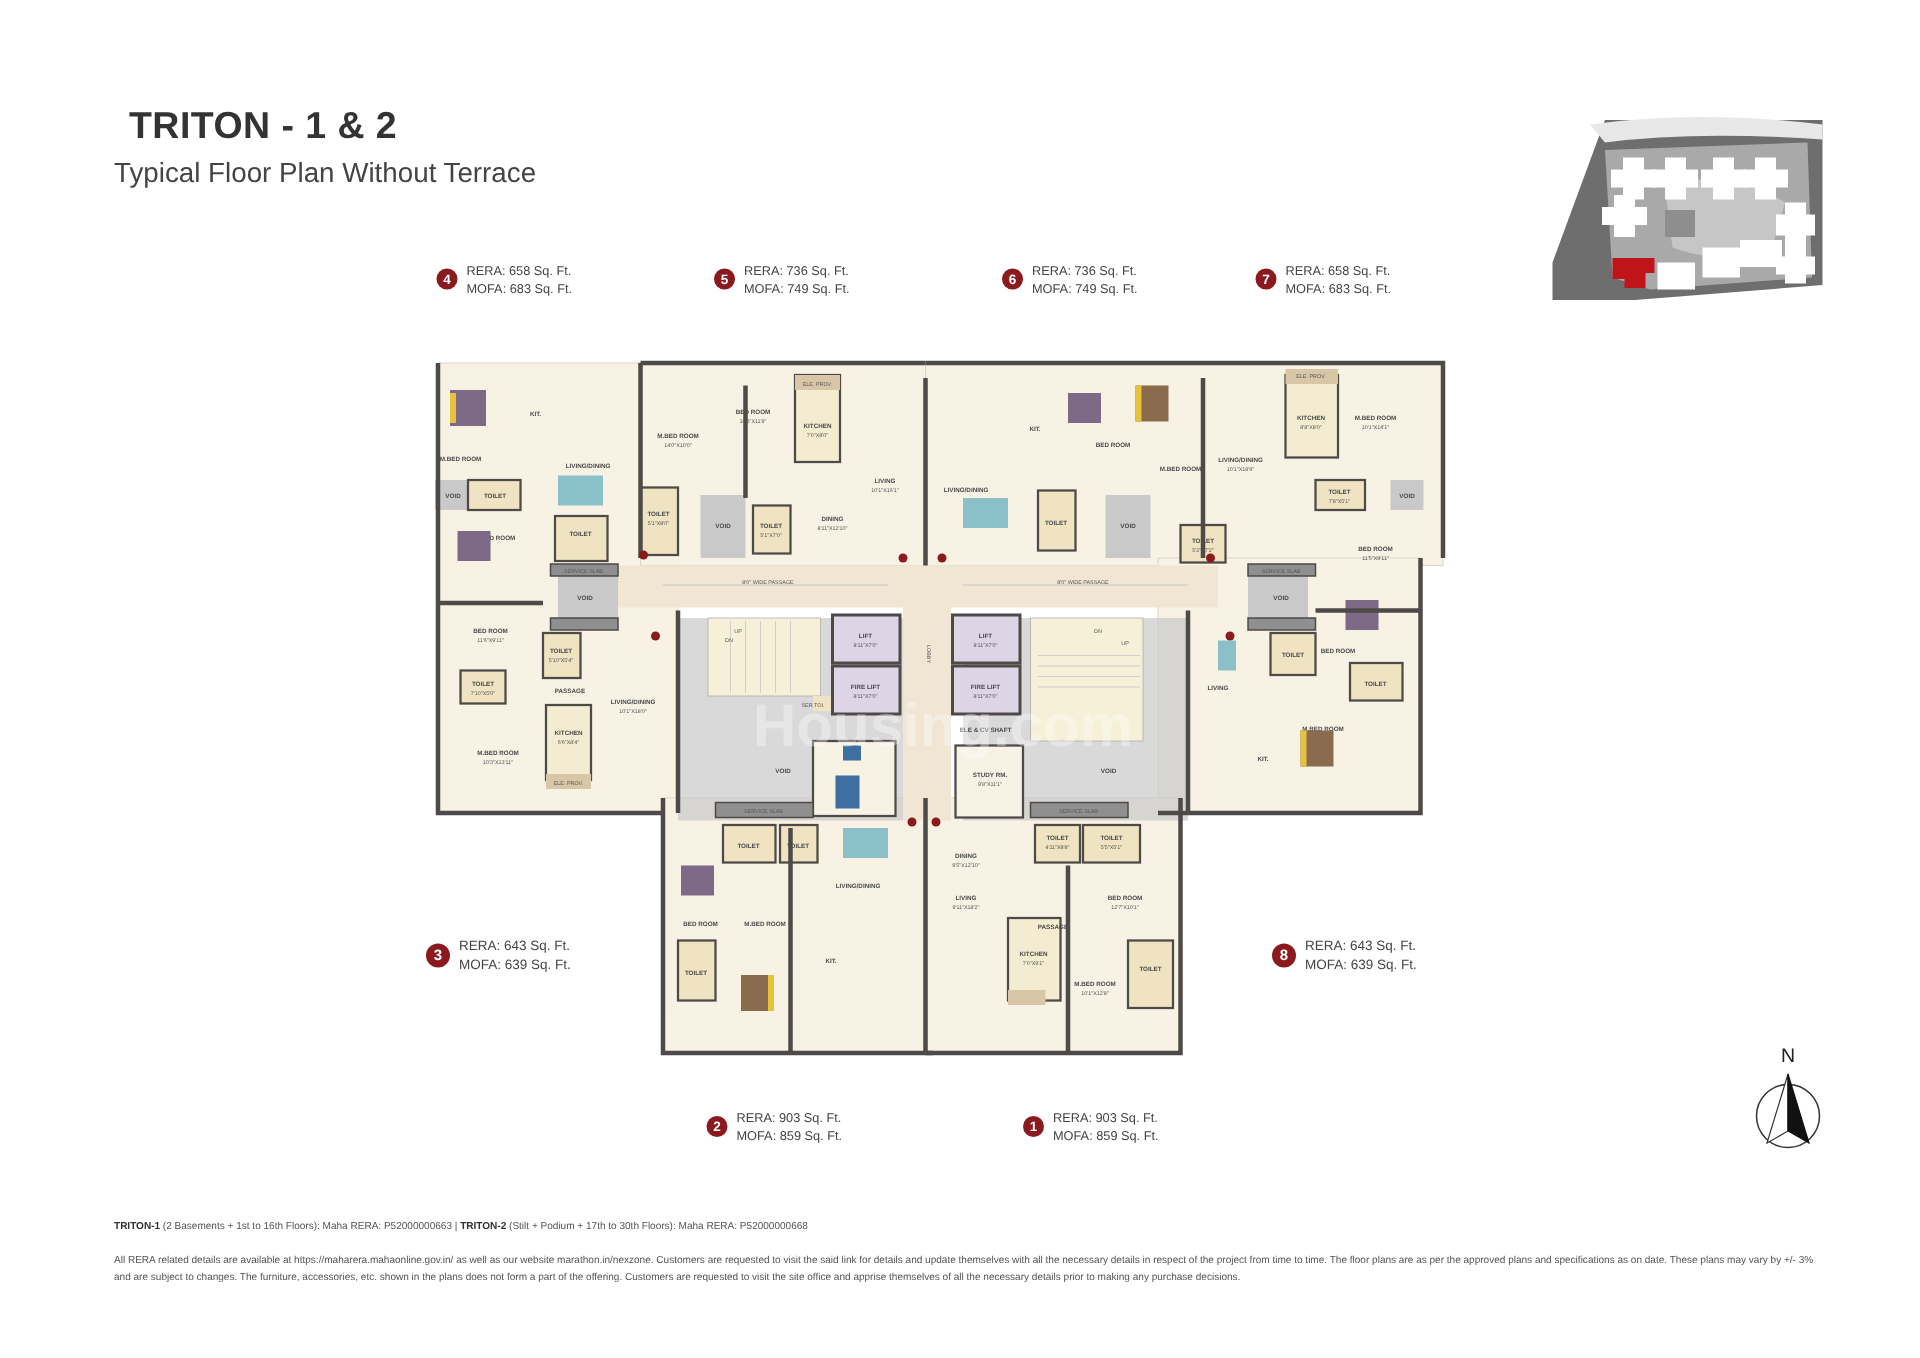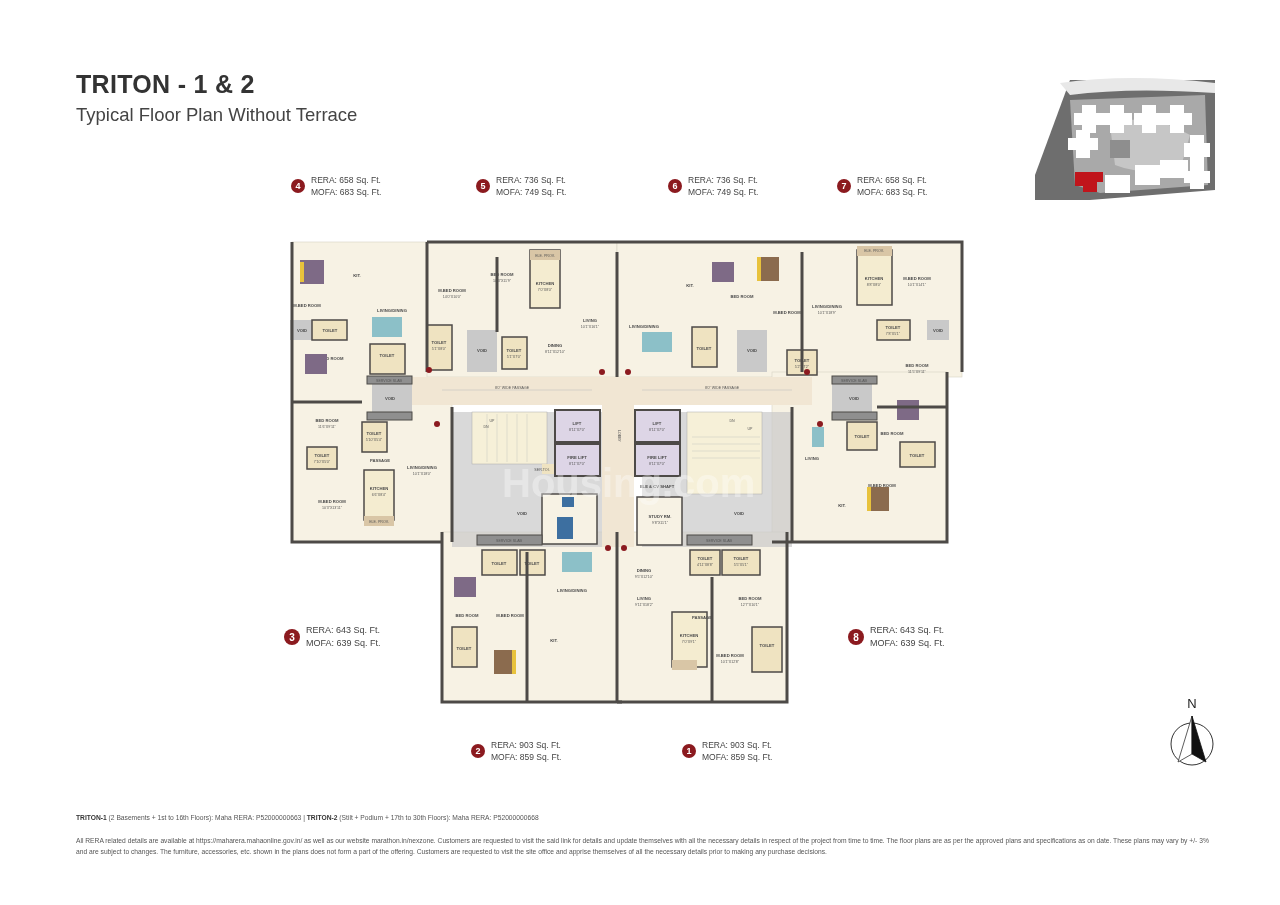--- a/index.html
+++ b/index.html
@@ -1,17 +1,17 @@
 <!DOCTYPE html>
 <html><head>
 <meta charset="utf-8">
 <style>
   html,body{margin:0;padding:0;background:#ffffff;}
   body{width:1280px;height:905px;position:relative;overflow:hidden;font-family:"Liberation Sans","DejaVu Sans",sans-serif;color:#3a3a3a;}
-  .title{position:absolute;left:76px;top:70px;font-size:25px;font-weight:bold;color:#333;letter-spacing:0.3px;}
+  .title{position:absolute;left:86px;top:70px;font-size:25px;font-weight:bold;color:#333;letter-spacing:0.3px;}
   .subtitle{position:absolute;left:76px;top:104px;font-size:18.5px;color:#444;text-align:right;}
   .keymap{position:absolute;left:1030px;top:75px;width:188px;height:125px;}
   .unit-label{position:absolute;display:flex;align-items:center;gap:6px;font-size:8.5px;line-height:12px;color:#444;}
   .marker{width:14px;height:14px;border-radius:50%;background:#8b1a1f;color:#fff;font-size:9px;font-weight:bold;display:flex;align-items:center;justify-content:center;flex:none;}
   .marker.big{width:16px;height:16px;font-size:10px;}
   .plan{position:absolute;left:272px;top:232px;width:700px;height:475px;}
   .room-text{font-family:"Liberation Sans","DejaVu Sans",sans-serif;font-size:4.2px;fill:#4a4a4a;text-anchor:middle;font-weight:bold;}
   .room-sub{font-family:"Liberation Sans","DejaVu Sans",sans-serif;font-size:3.6px;fill:#555;text-anchor:middle;}
   .north{position:absolute;left:1166px;top:694px;width:52px;height:76px;}
   .footer1{position:absolute;left:76px;top:814px;font-size:6.7px;color:#555;}

